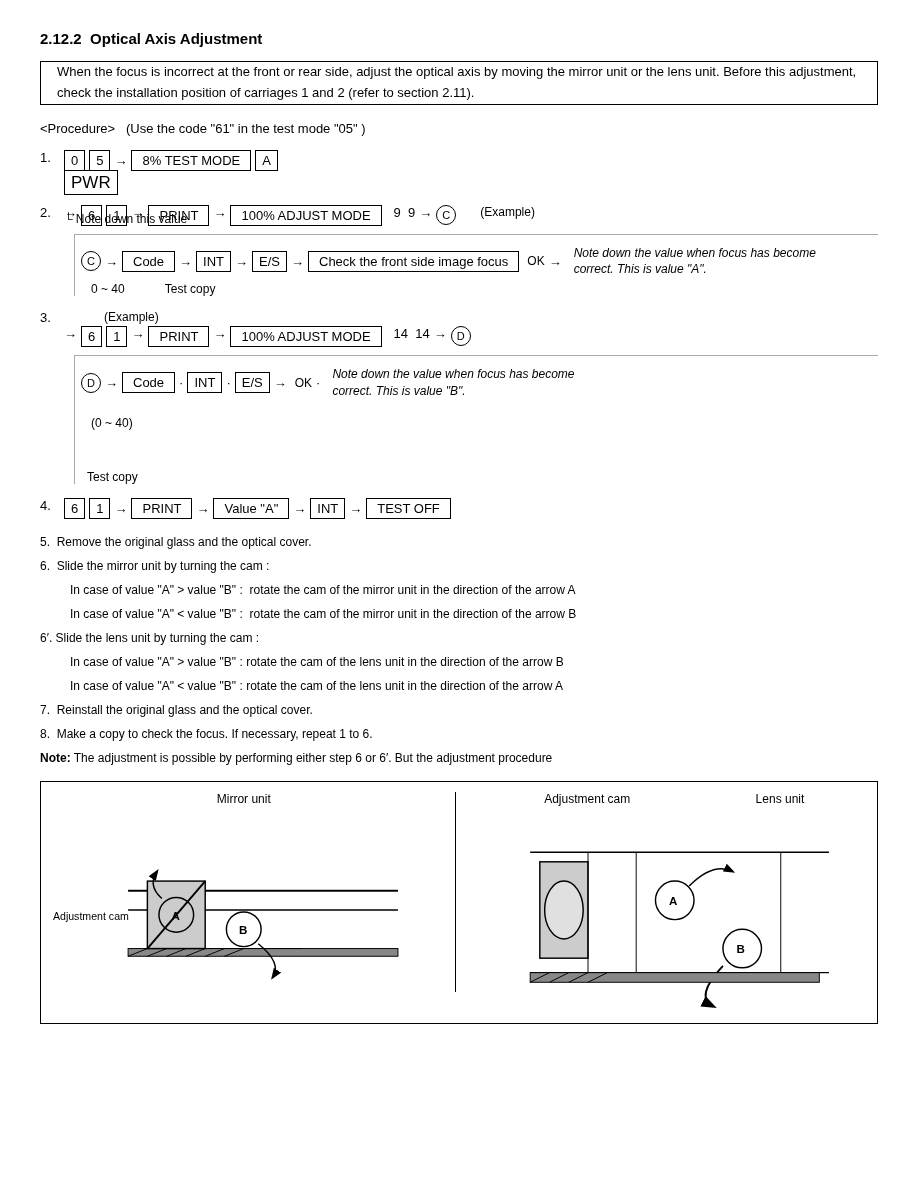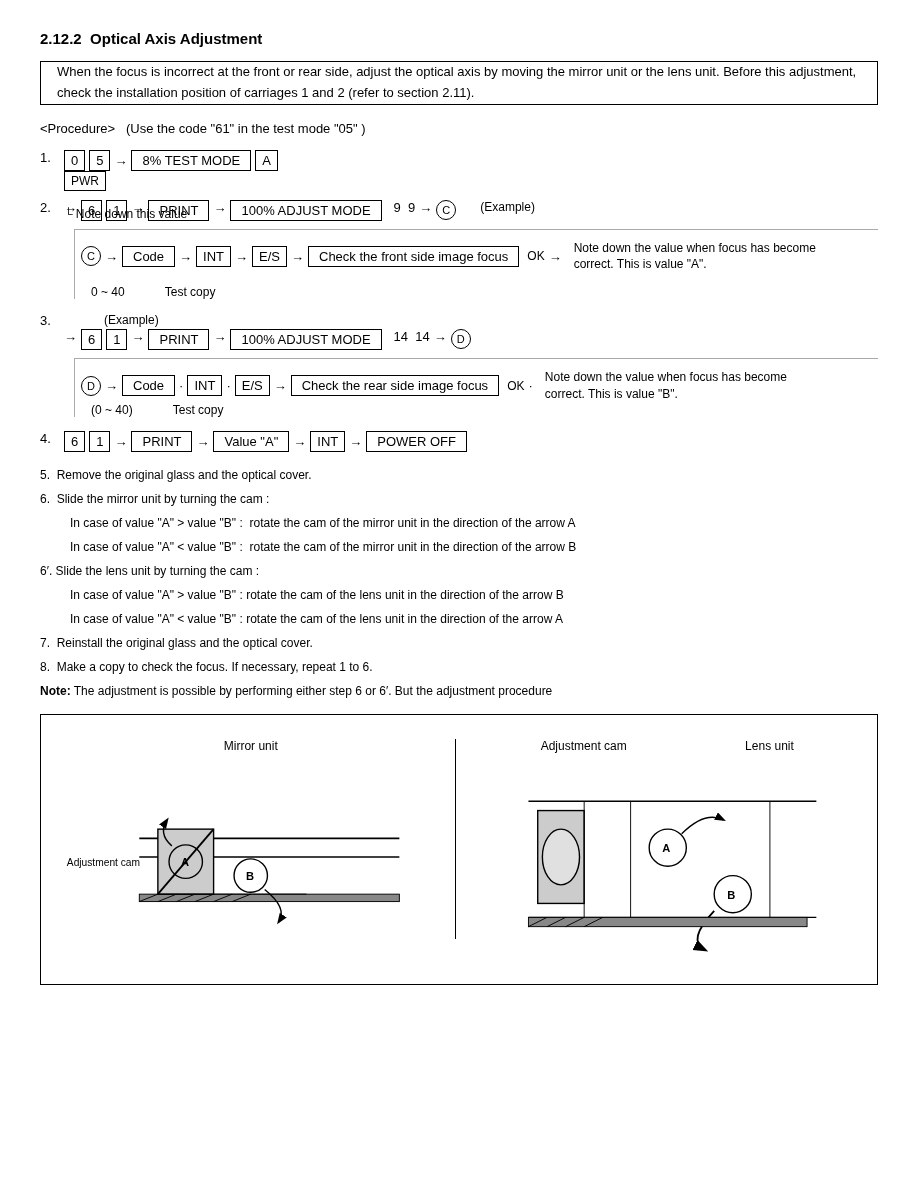--- a/index.html
+++ b/index.html
@@ -65,20 +65,21 @@
       gap: 4px;
       margin-top: 4px;
       flex-wrap: wrap;
     }
 
     .ok-note {
       font-size: 12px;
       margin-left: 8px;
       max-width: 250px;
       line-height: 1.4;
+      font-style: italic;
     }
 
     .range-label {
       font-size: 12px;
       margin-left: 4px;
     }
 
     .test-copy-label {
       font-size: 12px;
     }
@@ -104,21 +105,21 @@
       line-height: 1.5;
     }
 
     .text-step.indent {
       margin-left: 30px;
     }
 
     .diagram-box {
       border: 1.5px solid #000;
       margin-top: 14px;
-      padding: 24px;
+      padding: 10px;
       display: flex;
       gap: 10px;
       justify-content: space-around;
       align-items: flex-start;
       min-height: 220px;
     }
 
     .diagram-left {
       flex: 1;
       position: relative;
@@ -133,21 +134,21 @@
 
     .step4-row {
       display: flex;
       align-items: center;
       gap: 4px;
     }
 
     .pwr-box {
       border: 1.5px solid #000;
       padding: 2px 6px;
-      font-size: 12px;
+      font-size: 17px;
     }
   </style>
 </head>
 <body>
 
 <h2>
   <span>2.12.2</span>&nbsp;&nbsp;<span>Optical Axis Adjustment</span>
 </h2>
 
 <div class="note-box">
@@ -204,21 +205,21 @@
         <span class="arrow">→</span>
         <span class="box">INT</span>
         <span class="arrow">→</span>
         <span class="box">E/S</span>
         <span class="arrow">→</span>
         <span class="box-wide">Check the front side image focus</span>
         <span style="font-size:12px; margin-left:4px;">OK</span>
         <span class="arrow">→</span>
         <div class="ok-note">Note down the value when focus has become correct. This is value "A".</div>
       </div>
-      <div style="display:flex; gap:40px; margin-top:12px; margin-left:6px;">
+      <div style="display:flex; gap:40px; margin-top:4px; margin-left:6px;">
         <span class="range-label">0 ~ 40</span>
         <span class="test-copy-label">Test copy</span>
       </div>
     </div>
   </div>
 </div>
 
 <div style="display:flex; align-items:flex-start; gap:6px; margin-bottom:14px;">
   <span style="min-width:18px; font-size:13px;">3.</span>
   <div style="width:100%;">
@@ -239,46 +240,45 @@
     <div style="margin-top:8px; margin-left:10px; border-top:1px solid #aaa; border-left:1px solid #aaa; padding:6px 0 0 6px;">
       <div class="sub-flow">
         <span class="circle-btn">D</span>
         <span class="arrow">→</span>
         <span class="box-wide">Code</span>
         <span class="arrow">·</span>
         <span class="box">INT</span>
         <span class="arrow">·</span>
         <span class="box">E/S</span>
         <span class="arrow">→</span>
-        <span class="box-wide">Check the rear side image focus</span>
         <span style="font-size:12px; margin-left:4px;">OK</span>
         <span class="arrow">·</span>
         <div class="ok-note">Note down the value when focus has become correct. This is value "B".</div>
       </div>
-      <div style="display:flex; gap:40px; margin-top:0; margin-left:6px;">
+      <div style="display:flex; gap:40px; margin-top:16px; margin-left:6px;flex-direction:column;">
         <span class="range-label">(0 ~ 40)</span>
         <span class="test-copy-label">Test copy</span>
       </div>
     </div>
   </div>
 </div>
 
 <div style="display:flex; align-items:flex-start; gap:6px; margin-bottom:14px;">
   <span style="min-width:18px; font-size:13px;">4.</span>
   <div class="step4-row">
     <span class="box">6</span>
     <span class="box">1</span>
     <span class="arrow">→</span>
     <span class="box-wide">PRINT</span>
     <span class="arrow">→</span>
     <span class="box-wide">Value "A"</span>
     <span class="arrow">→</span>
     <span class="box">INT</span>
     <span class="arrow">→</span>
-    <span class="box-wide">POWER OFF</span>
+    <span class="box-wide">TEST OFF</span>
   </div>
 </div>
 
 <div class="text-steps">
   <div class="text-step">
     5.&nbsp;&nbsp;Remove the original glass and the optical cover.
   </div>
   <div class="text-step">
     6.&nbsp;&nbsp;Slide the mirror unit by turning the cam :
   </div>

